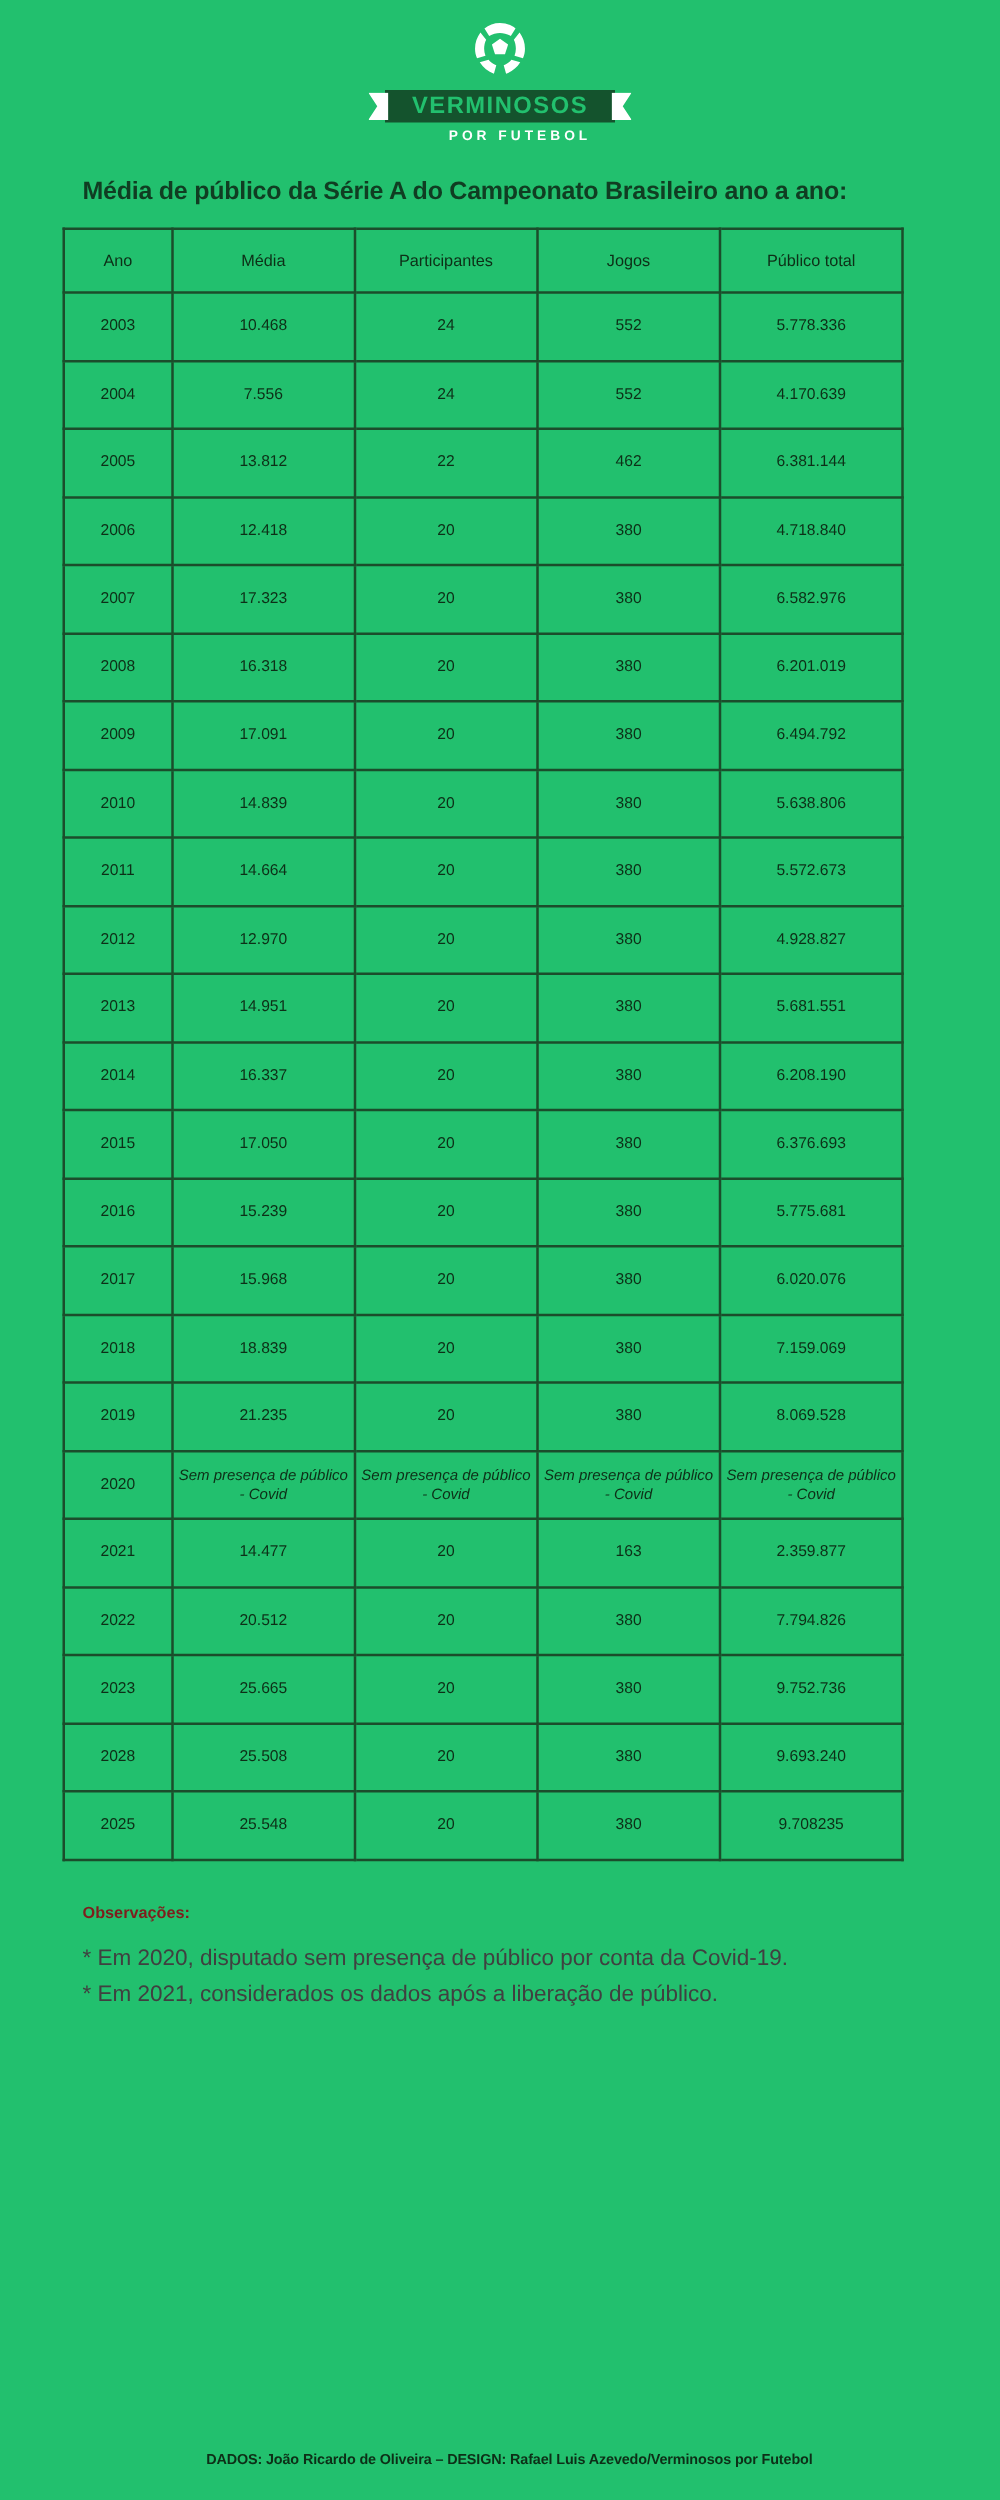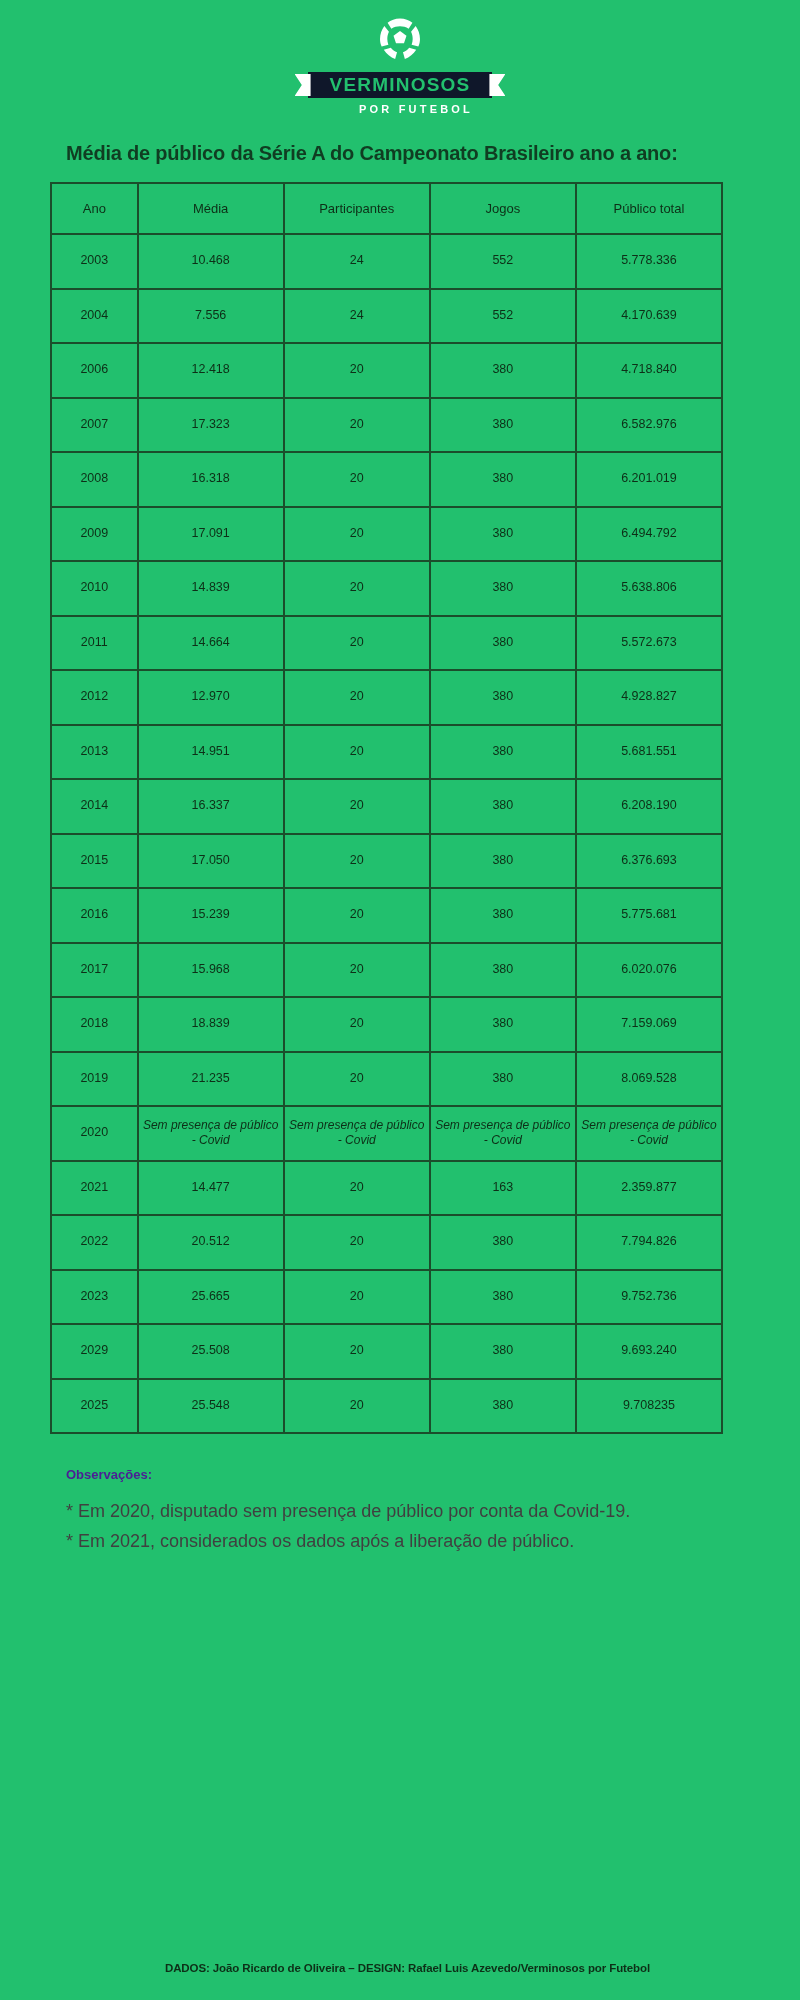--- a/index.html
+++ b/index.html
@@ -31,21 +31,21 @@
     position: relative;
   }
   .banner {
     margin-top: 6px;
     position: relative;
     display: flex;
     align-items: center;
     justify-content: center;
   }
   .banner-shape {
-    background: #0f172a;
+    background: #14532d;
     color: #22c06e;
     font-weight: bold;
     font-size: 19px;
     letter-spacing: 1.2px;
     padding: 3px 22px 4px 22px;
     line-height: 1;
     position: relative;
     font-family: "Liberation Sans", sans-serif;
   }
   .banner-shape::before,
@@ -126,21 +126,21 @@
     font-size: 12px;
     padding: 0 4px;
   }
 
   
   .notes {
     padding: 0 0 0 66px;
     margin-top: 33px;
   }
   .notes-title {
-    color: #4c1d95;
+    color: #7f1d1d;
     font-size: 13px;
     font-weight: bold;
     margin-bottom: 15px;
     font-family: "Liberation Sans", sans-serif;
   }
   .note-line {
     color: #404040;
     font-size: 18px;
     line-height: 1.65;
     font-family: "Liberation Sans", sans-serif;
@@ -211,20 +211,27 @@
           <td>5.778.336</td>
         </tr>
         <tr>
           <td>2004</td>
           <td>7.556</td>
           <td>24</td>
           <td>552</td>
           <td>4.170.639</td>
         </tr>
         <tr>
+          <td>2005</td>
+          <td>13.812</td>
+          <td>22</td>
+          <td>462</td>
+          <td>6.381.144</td>
+        </tr>
+        <tr>
           <td>2006</td>
           <td>12.418</td>
           <td>20</td>
           <td>380</td>
           <td>4.718.840</td>
         </tr>
         <tr>
           <td>2007</td>
           <td>17.323</td>
           <td>20</td>
@@ -337,21 +344,21 @@
           <td>7.794.826</td>
         </tr>
         <tr>
           <td>2023</td>
           <td>25.665</td>
           <td>20</td>
           <td>380</td>
           <td>9.752.736</td>
         </tr>
         <tr>
-          <td>2029</td>
+          <td>2028</td>
           <td>25.508</td>
           <td>20</td>
           <td>380</td>
           <td>9.693.240</td>
         </tr>
         <tr>
           <td>2025</td>
           <td>25.548</td>
           <td>20</td>
           <td>380</td>

